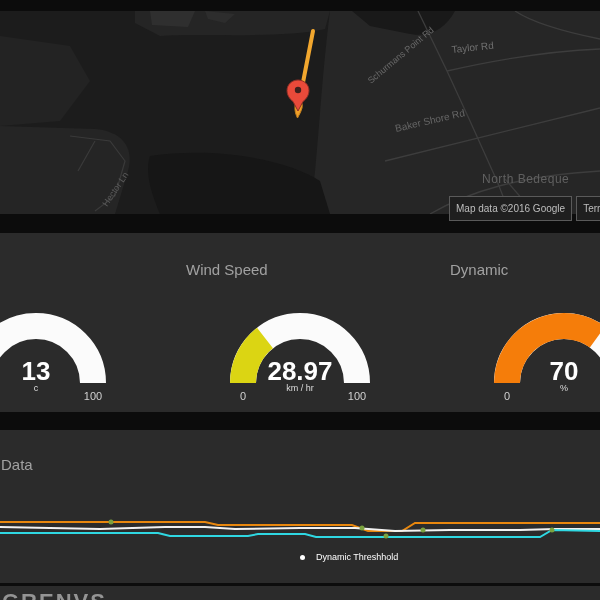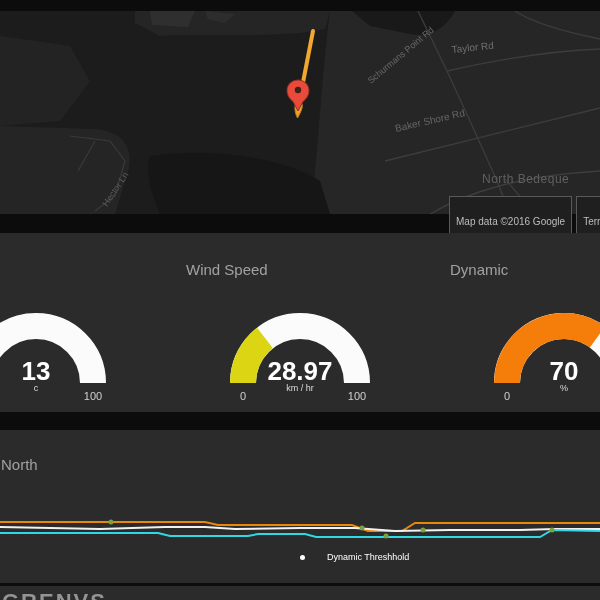--- a/index.html
+++ b/index.html
@@ -4,39 +4,39 @@
 <style>
   html,body{margin:0;padding:0;background:#0c0c0c;}
   body{width:600px;height:600px;position:relative;overflow:hidden;
        font-family:"Liberation Sans",sans-serif;}
 
   
   #map-panel{position:absolute;left:0;top:11px;width:600px;height:203px;background:#1c1c1c;}
   #map-panel svg{position:absolute;left:0;top:0;}
   .map-attr{position:absolute;top:185px;left:449px;display:flex;gap:4px;}
   .attr-box{background:#1f1f1f;border:1px solid #5a5a5a;color:#bdbdbd;
-            font-size:10px;line-height:11px;padding:19px 6px;white-space:nowrap;}
+            font-size:10px;line-height:11px;padding:6px 6px;white-space:nowrap;}
 
   
   .pane{position:absolute;background:#2b2b2b;}
   .pane-title{position:absolute;left:10px;top:28px;font-size:15px;color:#a1a1a1;}
   .gauge-row-pane{top:233px;height:179px;width:288px;}
   #pane-temp{left:-88px;}
   #pane-wind{left:176px;}
   #pane-humidity{left:440px;}
   .gauge-svg{position:absolute;left:44px;top:70px;}
   .gauge-value{font-size:26px;font-weight:bold;fill:#ffffff;}
   .gauge-units{font-size:9px;fill:#dddddd;}
   .gauge-minmax{font-size:11px;fill:#d0d0d0;}
 
   
   #pane-data{left:-11px;top:430px;width:622px;height:153px;}
   #pane-data .pane-title{left:12px;top:26px;}
   #chart-svg{position:absolute;left:11px;top:80px;}
-  .chart-legend{position:absolute;left:311px;top:122px;display:flex;align-items:center;gap:22px;}
+  .chart-legend{position:absolute;left:311px;top:122px;display:flex;align-items:center;gap:11px;}
   .legend-dot{width:5px;height:5px;border-radius:50%;background:#ffffff;}
   .legend-label{font-size:9px;color:#ffffff;}
 
   
   #pane-bottom{left:0;top:586px;width:600px;height:60px;}
   .bottom-heading{position:absolute;left:2px;top:3px;font-size:22px;font-weight:bold;
                   color:#949494;letter-spacing:2px;}
 
   text{font-family:"Liberation Sans",sans-serif;}
 </style>
@@ -117,21 +117,21 @@
     <path d="M 23 80 A 57 57 0 0 1 137 80" stroke="#fbfbfb" stroke-width="26" fill="none"></path>
     <path class="gauge-fill" d="M 23 80 A 57 57 0 0 1 113.5 33.9" stroke-width="26" fill="none" stroke="#f57d0a"></path>
     <text class="gauge-value" x="80" y="77" text-anchor="middle">70</text>
     <text class="gauge-units" x="80" y="88" text-anchor="middle">%</text>
     <text class="gauge-minmax" x="23" y="97" text-anchor="middle">0</text>
     <text class="gauge-minmax" x="137" y="97" text-anchor="middle">100</text>
   </svg>
 </div>
 
 <div class="pane" id="pane-data">
-  <div class="pane-title">North</div>
+  <div class="pane-title">Data</div>
   <svg id="chart-svg" width="600" height="60" viewBox="0 510 600 60">
       <polyline points="0,522 205,522 218,525 352,525 368,531 402,531 415,523 600,523" fill="none" stroke="#e8870e" stroke-width="2"></polyline>
       <polyline points="0,527 50,528 100,529 165,527 205,527 235,529 300,528 355,528 395,531 450,530 520,530 555,529 600,529" fill="none" stroke="#f2f2f2" stroke-width="2"></polyline>
       <polyline points="0,533 158,533 170,536 248,536 258,534 305,534 316,537 540,537 552,530 600,531" fill="none" stroke="#2fd8e2" stroke-width="2"></polyline>
       <circle cx="111" cy="522" r="2.5" fill="#7ba23f"></circle>
       <circle cx="362" cy="528" r="2.5" fill="#7ba23f"></circle>
       <circle cx="386" cy="536" r="2.5" fill="#7ba23f"></circle>
       <circle cx="423" cy="530" r="2.5" fill="#7ba23f"></circle>
       <circle cx="552" cy="530" r="2.5" fill="#7ba23f"></circle>
     </svg>

